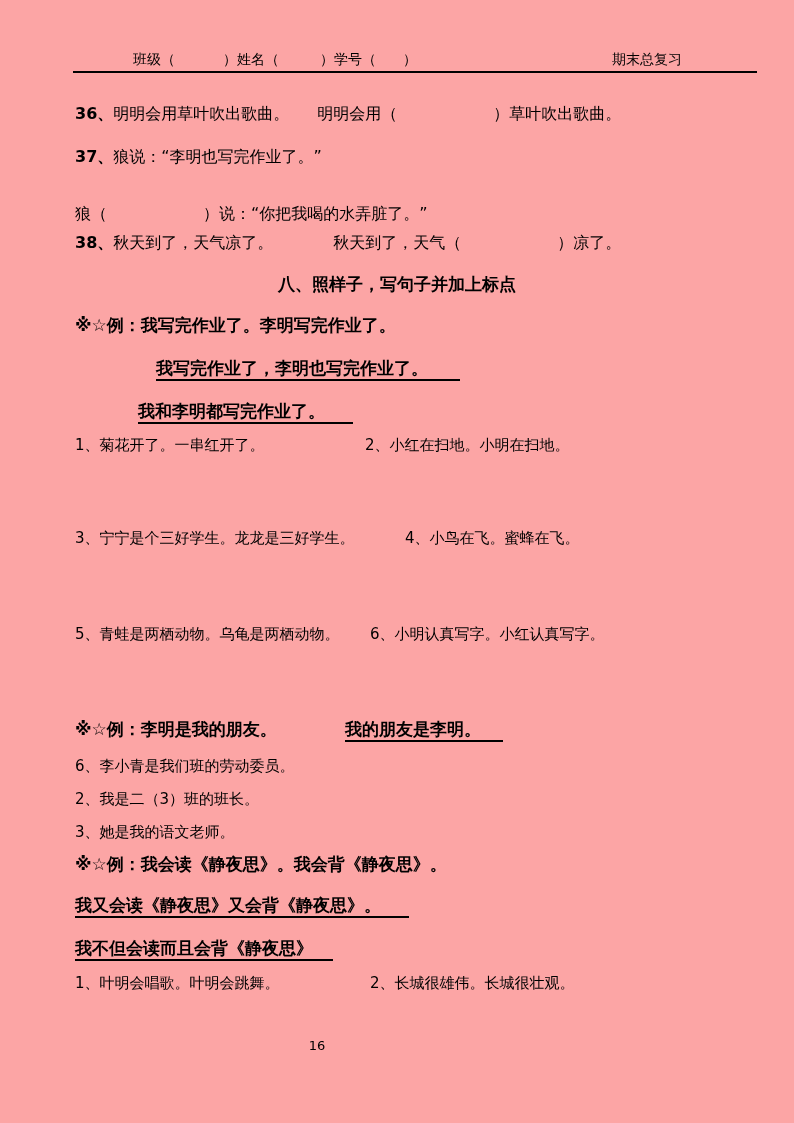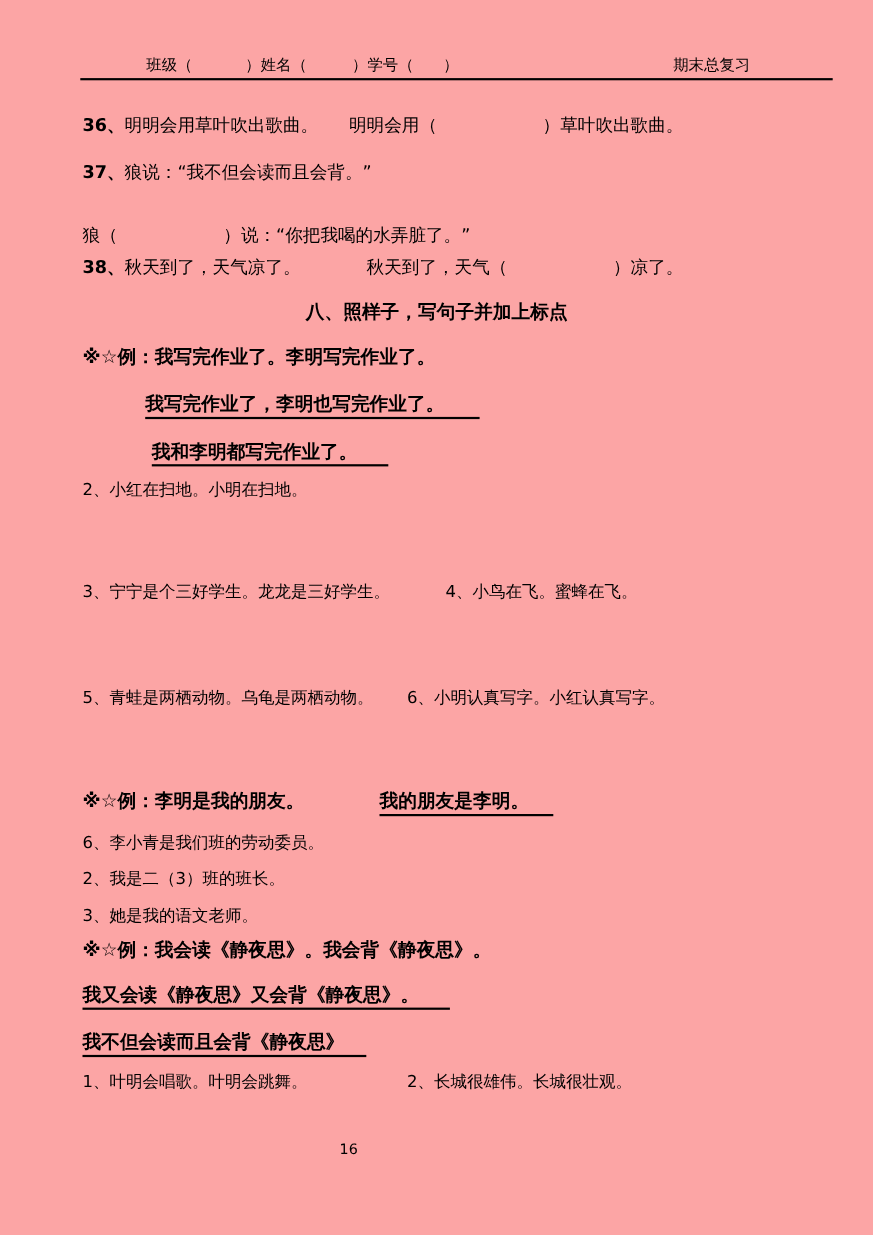--- a/index.html
+++ b/index.html
@@ -69,35 +69,35 @@
 
   <span class="hdr" style="left:133px">班级（</span>
   <span class="hdr" style="left:223px">）姓名（</span>
   <span class="hdr" style="left:320px">）学号（</span>
   <span class="hdr" style="left:403px">）</span>
   <span class="hdr" style="left:612px">期末总复习</span>
   <div class="rule"></div>
 
   <div class="line" style="top:86px"><span class="num">36、</span><span>明明会用草叶吹出歌曲。</span><span class="gap28"></span><span>明明会用（　　　　　　）草叶吹出歌曲。</span></div>
 
-  <div class="line" style="top:129px"><span class="num">37、</span><span>狼说：“我不但会读而且会背。”</span></div>
+  <div class="line" style="top:129px"><span class="num">37、</span><span>狼说：“李明也写完作业了。”</span></div>
 
   <div class="line" style="top:186px"><span>狼（　　　　　　）说：“你把我喝的水弄脏了。”</span></div>
 
   <div class="line" style="top:215px"><span class="num">38、</span><span>秋天到了，天气凉了。</span><span class="gap60"></span><span>秋天到了，天气（　　　　　　）凉了。</span></div>
 
   <div class="line heading" style="top:256px">八、照样子，写句子并加上标点</div>
 
   <div class="line" style="top:297px"><span class="example">※☆例：</span><span class="example">我写完作业了。李明写完作业了。</span></div>
 
-  <div class="line answer" style="top:340px; left:132px"><span class="underline" style="padding-right:32px">我写完作业了，李明也写完作业了。</span></div>
+  <div class="line answer" style="top:340px; left:156px"><span class="underline" style="padding-right:32px">我写完作业了，李明也写完作业了。</span></div>
 
   <div class="line answer" style="top:383px; left:138px"><span class="underline" style="padding-right:28px">我和李明都写完作业了。</span></div>
 
-  <div class="line items" style="top:418px"><span class="col">2、小红在扫地。小明在扫地。</span></div>
+  <div class="line items" style="top:418px"><span class="col" style="width:290px">1、菊花开了。一串红开了。</span><span class="col">2、小红在扫地。小明在扫地。</span></div>
 
   <div class="line items" style="top:511px"><span class="col" style="width:330px">3、宁宁是个三好学生。龙龙是三好学生。</span><span class="col">4、小鸟在飞。蜜蜂在飞。</span></div>
 
   <div class="line items" style="top:607px"><span class="col" style="width:295px">5、青蛙是两栖动物。乌龟是两栖动物。</span><span class="col">6、小明认真写字。小红认真写字。</span></div>
 
   <div class="line" style="top:701px"><span class="example">※☆例：</span><span class="example">李明是我的朋友。</span></div>
   <div class="line answer" style="top:701px; left:345px"><span class="underline" style="padding-right:22px">我的朋友是李明。</span></div>
 
   <div class="line subitem" style="top:739px">6、李小青是我们班的劳动委员。</div>
   <div class="line subitem" style="top:772px">2、我是二（3）班的班长。</div>

